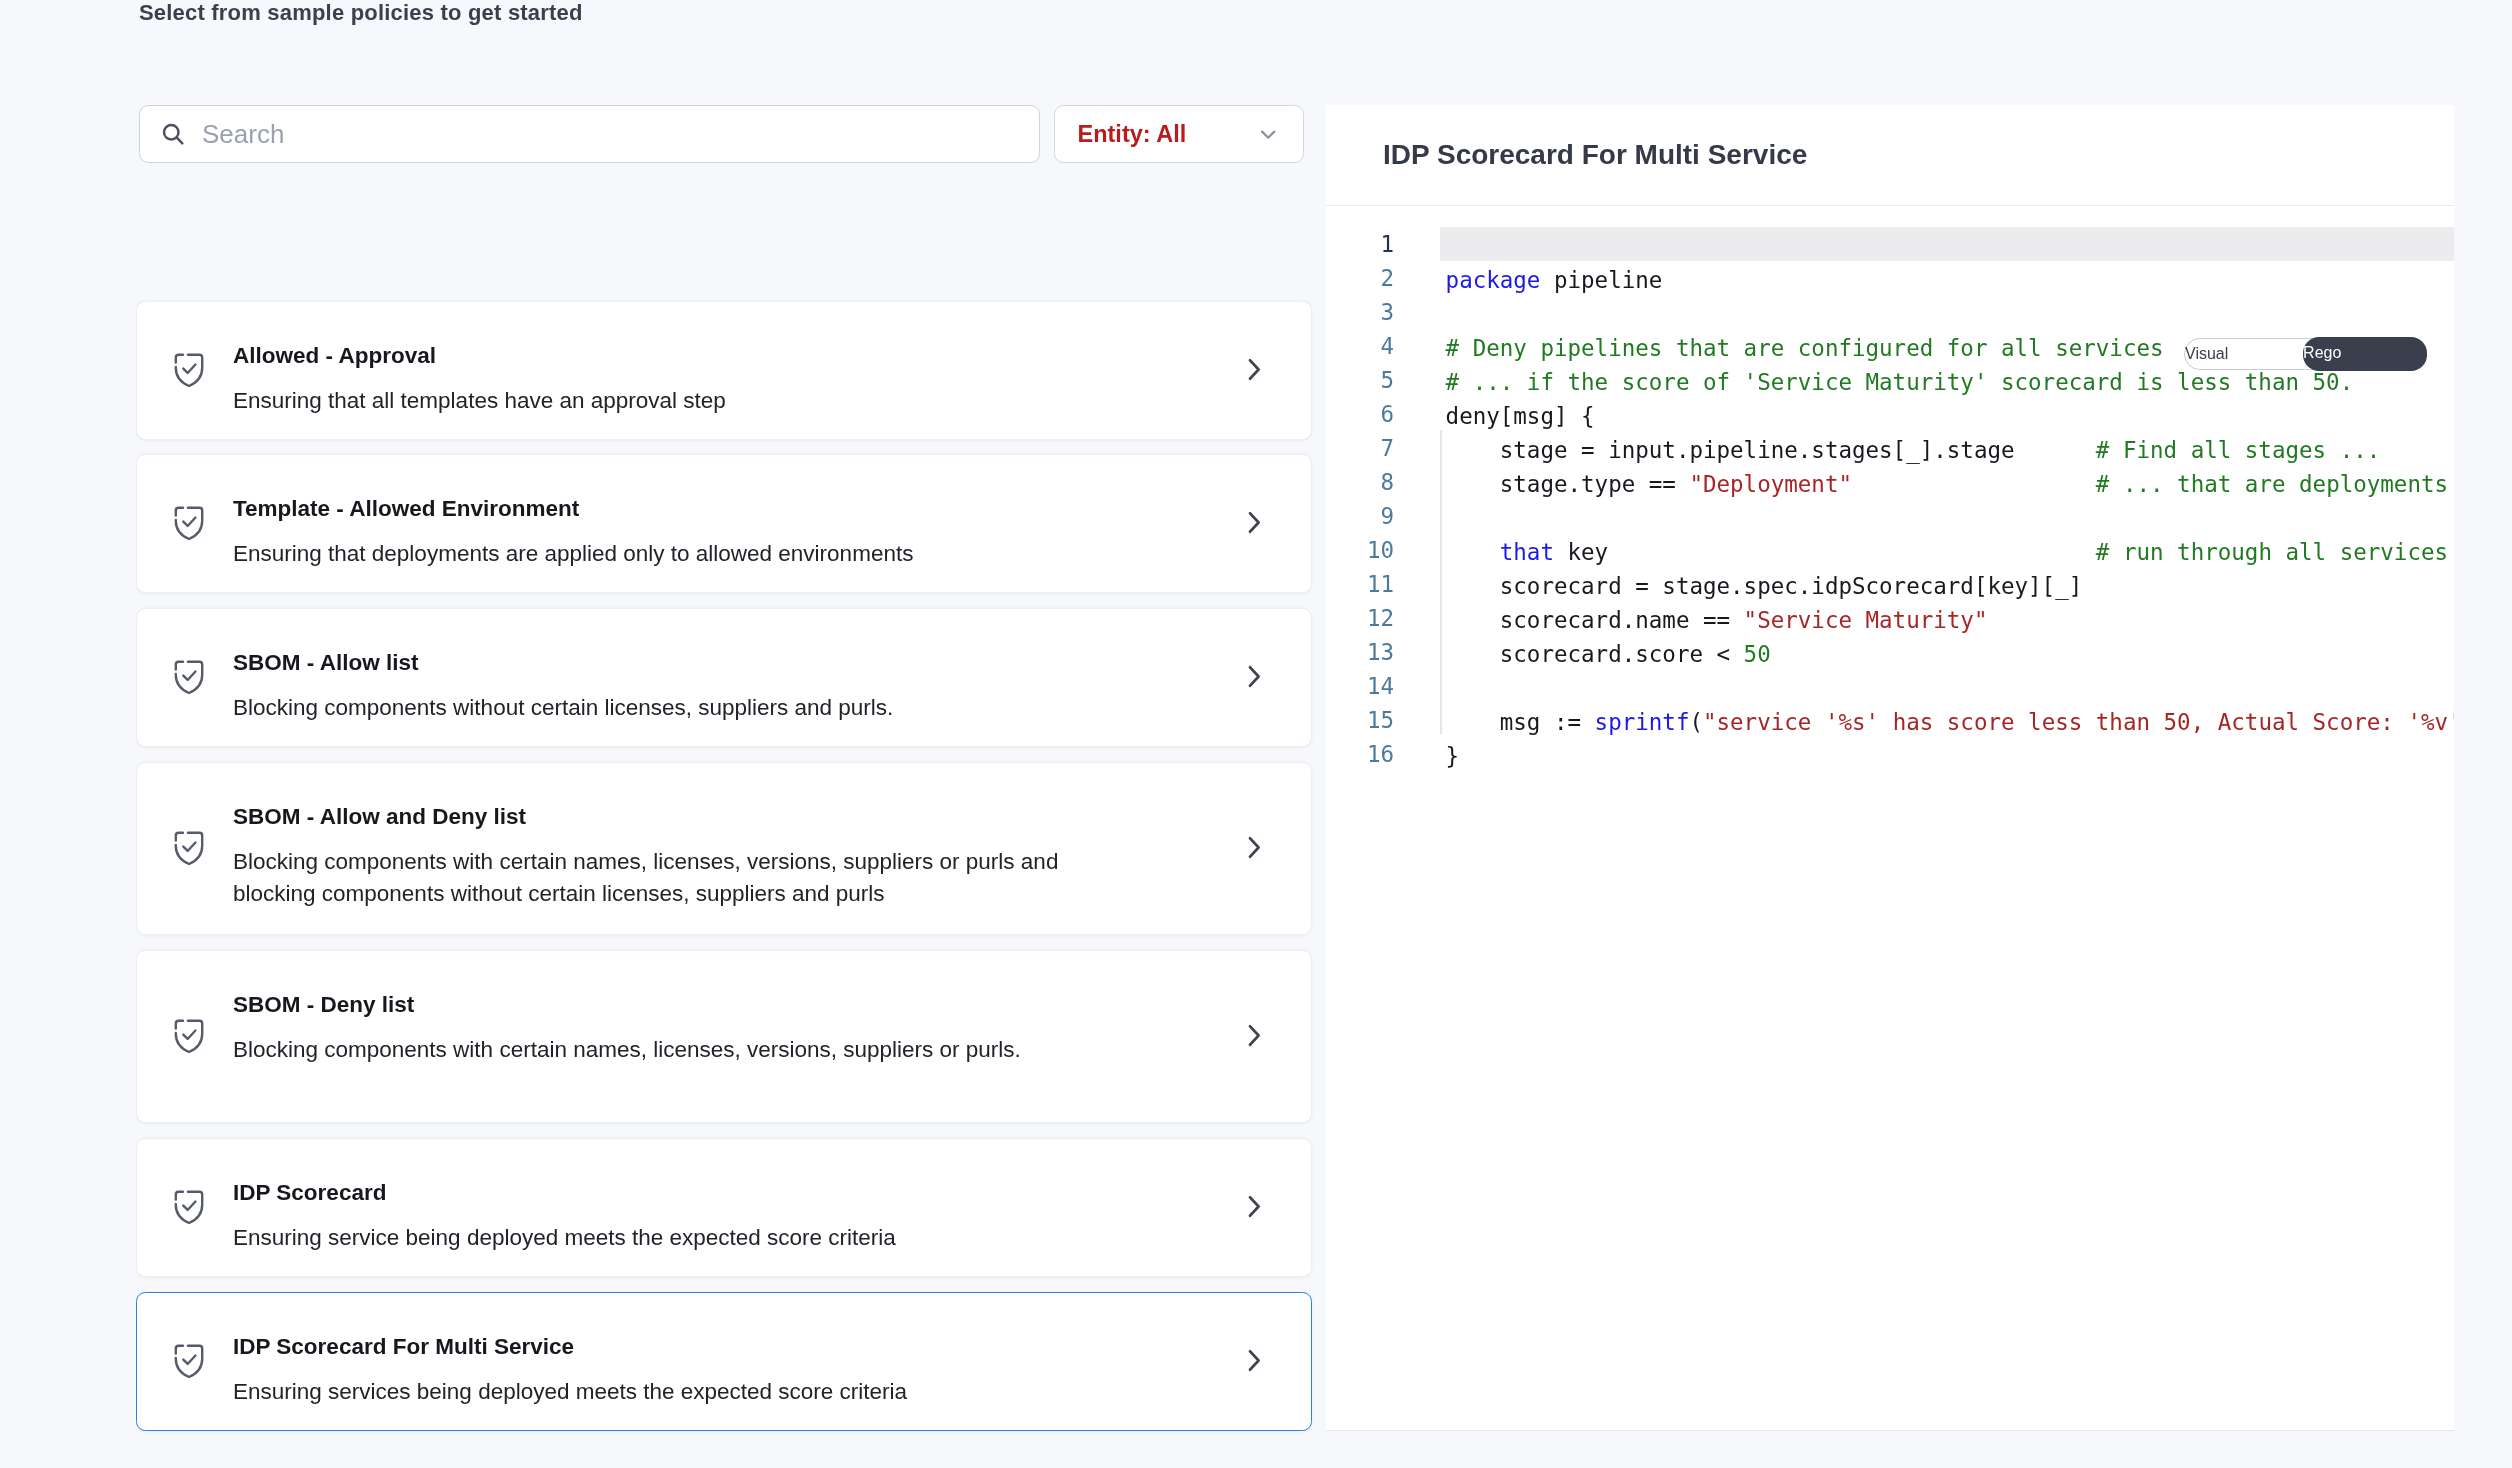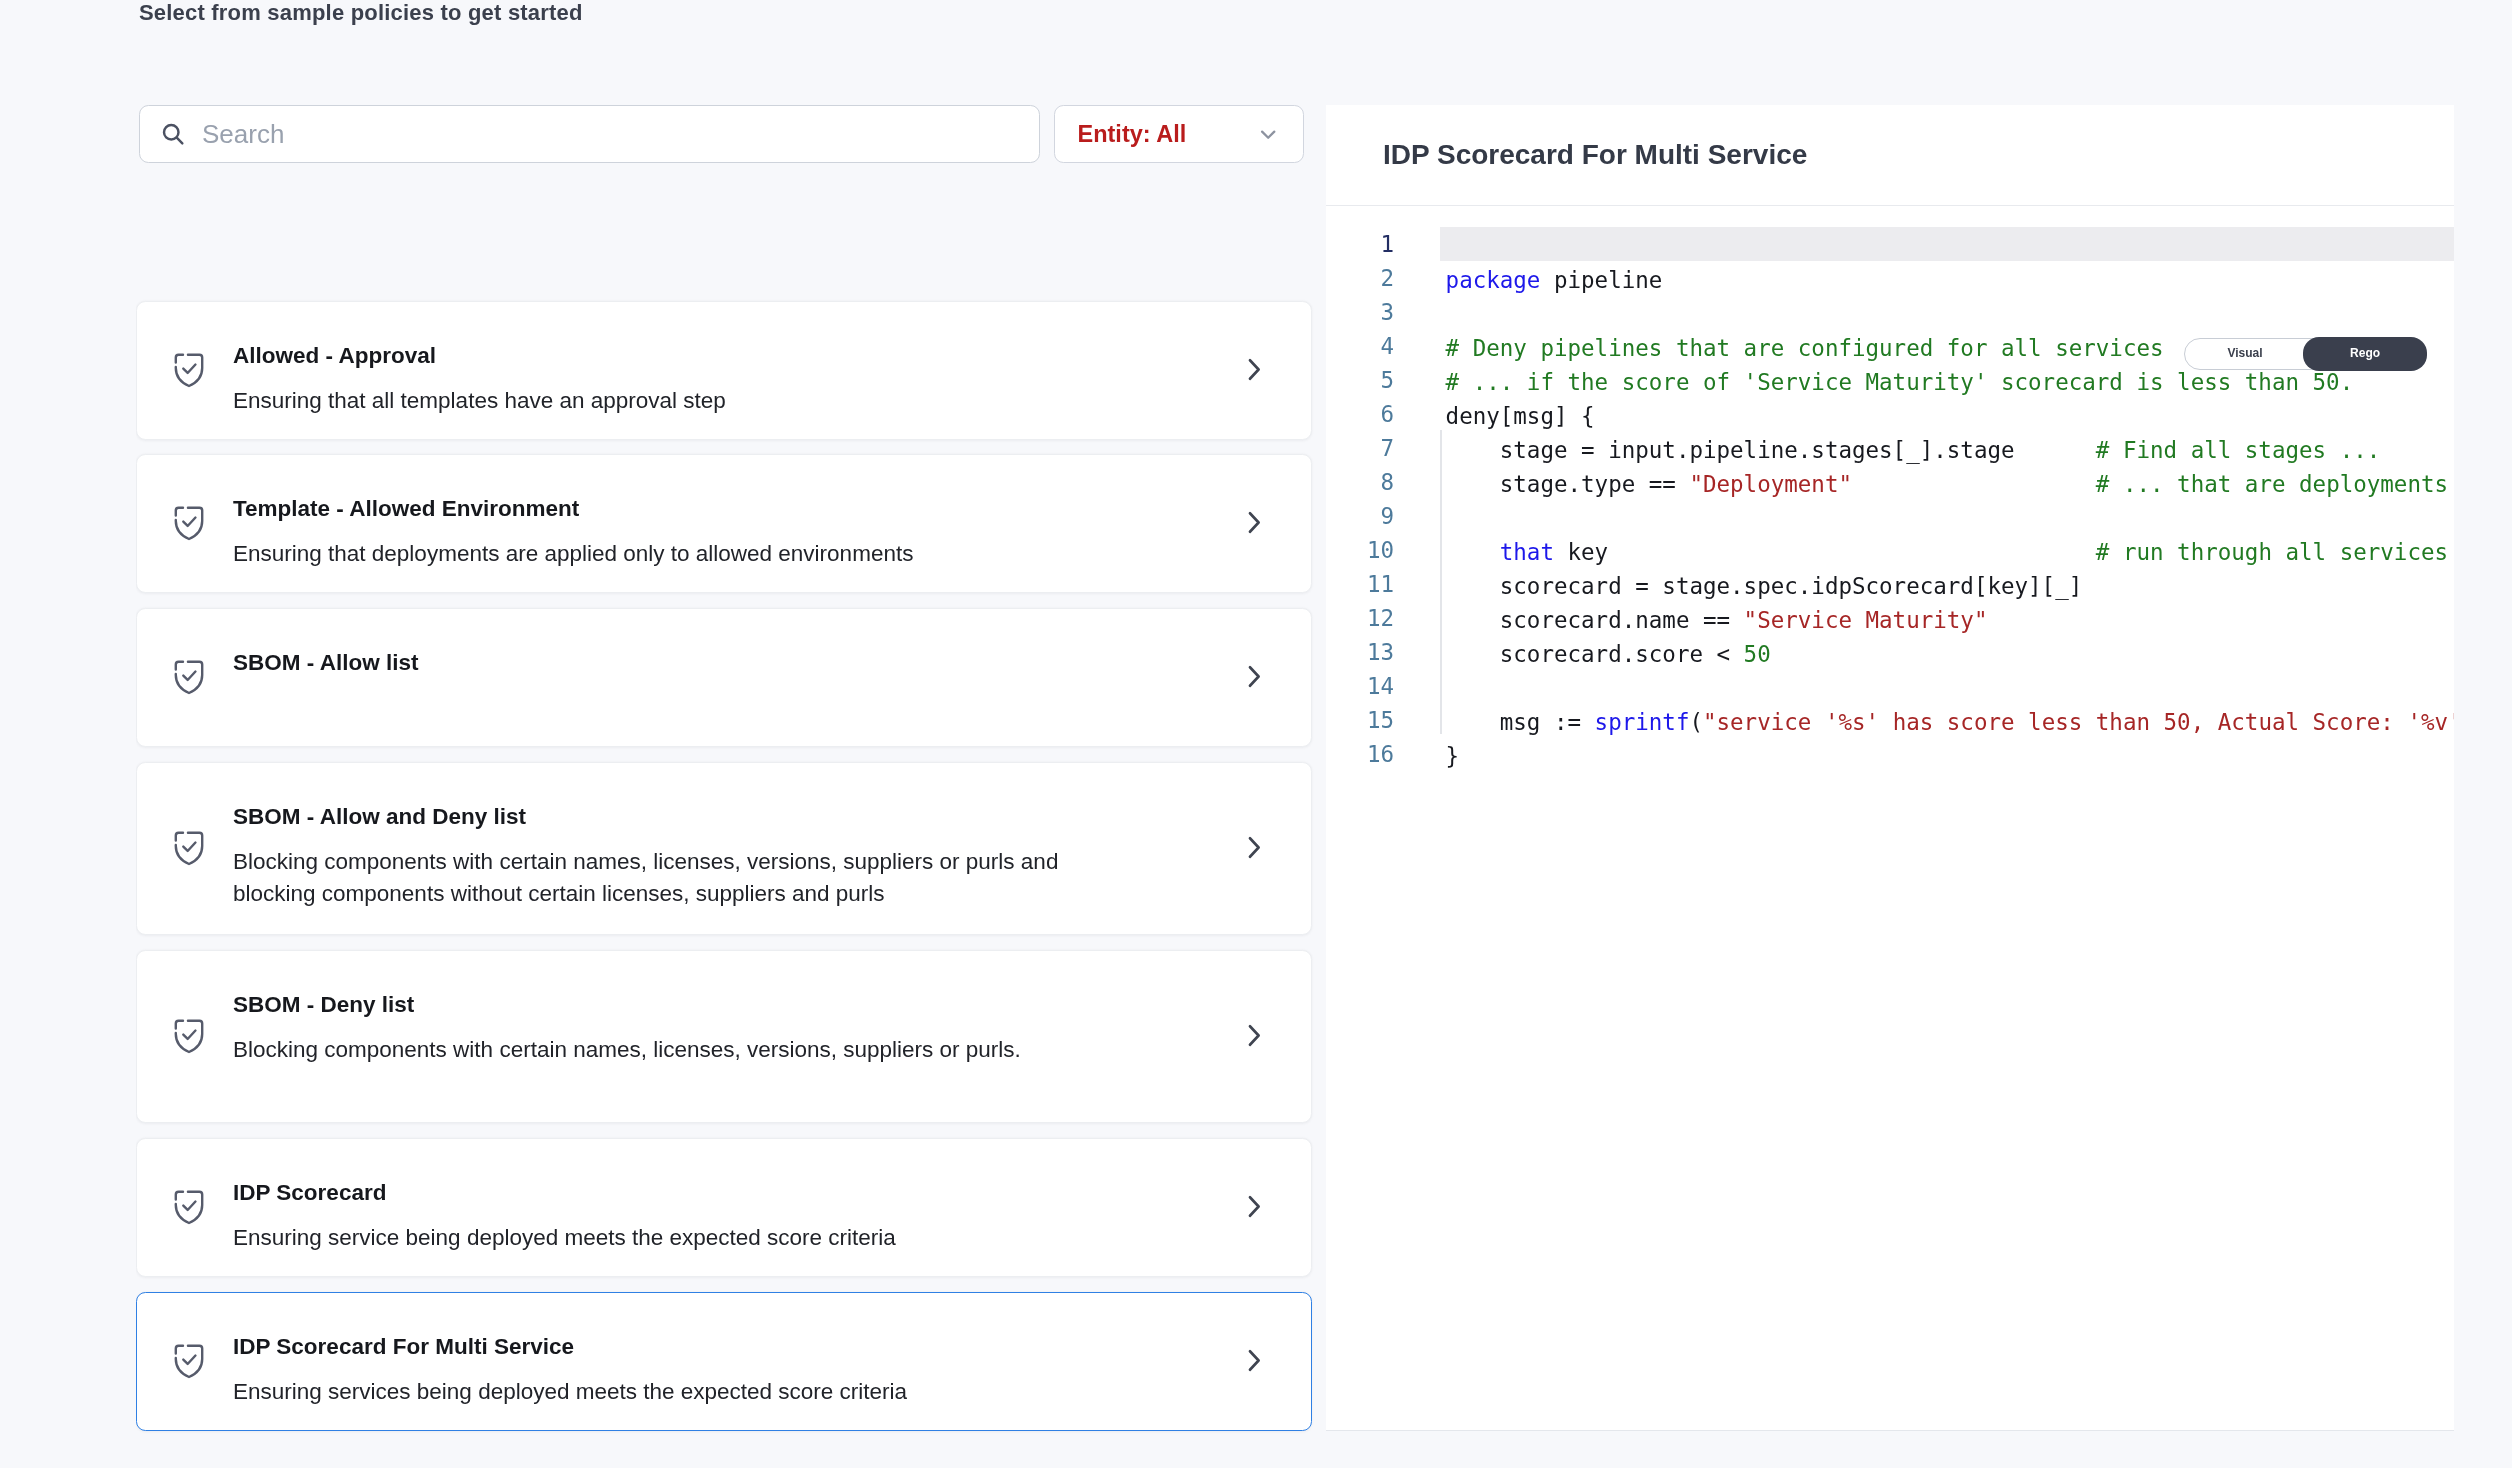--- a/index.html
+++ b/index.html
@@ -104,23 +104,23 @@
   .tk-s { color:var(--tk-string); }
   .tk-n { color:var(--tk-number); }
   .tk-p { color:var(--tk-plain); }
   
   .view-toggle {
     position:absolute; left:858px; top:130px; height:32px;
     background:#fff; border:1.9px solid #c8cdd5; border-radius:16px;
     display:flex; align-items:stretch; z-index:5;
   }
   .view-toggle .opt {
-    width:120px; text-align:center; line-height:29px;
+    width:120px; text-align:left; line-height:29px;
     font-family:"Liberation Sans", sans-serif;
-    font-size:12px; font-weight:700; color:#3a3f4c; cursor:pointer;
+    font-size:16px; font-weight:400; color:#3a3f4c; cursor:pointer;
   }
   .view-toggle .opt.selected {
     background:var(--toggle-dark); color:#fff; border-radius:16px;
     margin:-1.9px; width:124px; line-height:32px;
   }
 </style>
 </head>
 <body>
 
 <h1 class="page-title">Select from sample policies to get started</h1>
@@ -165,20 +165,21 @@
           <polyline points="8.5,5 16,13 8.5,21"></polyline>
         </svg></span>
     </div>
     <div class="policy-card" style="top: 422px; height: 139px;">
       <span class="shield"><svg width="36" height="41" viewBox="0 0 24 26" fill="none" stroke="#565b6b" stroke-width="1.6" stroke-linecap="round" stroke-linejoin="round">
           <path d="M3.2,8.3 L3.2,5 Q3.2,3.2 5,3.2 L8,3.2"></path>
           <path d="M11.3,3.2 L19,3.2 Q20.8,3.2 20.8,5 L20.8,12 C20.8,18.4 16.2,22.2 12,24 C7.8,22.2 3.2,18.4 3.2,12 L3.2,11.3"></path>
           <path d="M8.2,12.4 L11.1,15.3 L16.3,9.7"></path>
         </svg></span>
       <div class="card-title">SBOM - Allow list</div>
+      <div class="card-desc">Blocking components without certain licenses, suppliers and purls.</div>
       <span class="chev"><svg width="28" height="30" viewBox="0 0 24 26" fill="none" stroke="#3f4450" stroke-width="2.3" stroke-linecap="round" stroke-linejoin="round">
           <polyline points="8.5,5 16,13 8.5,21"></polyline>
         </svg></span>
     </div>
     <div class="policy-card" style="top: 576px; height: 173px;">
       <span class="shield"><svg width="36" height="41" viewBox="0 0 24 26" fill="none" stroke="#565b6b" stroke-width="1.6" stroke-linecap="round" stroke-linejoin="round">
           <path d="M3.2,8.3 L3.2,5 Q3.2,3.2 5,3.2 L8,3.2"></path>
           <path d="M11.3,3.2 L19,3.2 Q20.8,3.2 20.8,5 L20.8,12 C20.8,18.4 16.2,22.2 12,24 C7.8,22.2 3.2,18.4 3.2,12 L3.2,11.3"></path>
           <path d="M8.2,12.4 L11.1,15.3 L16.3,9.7"></path>
         </svg></span>

